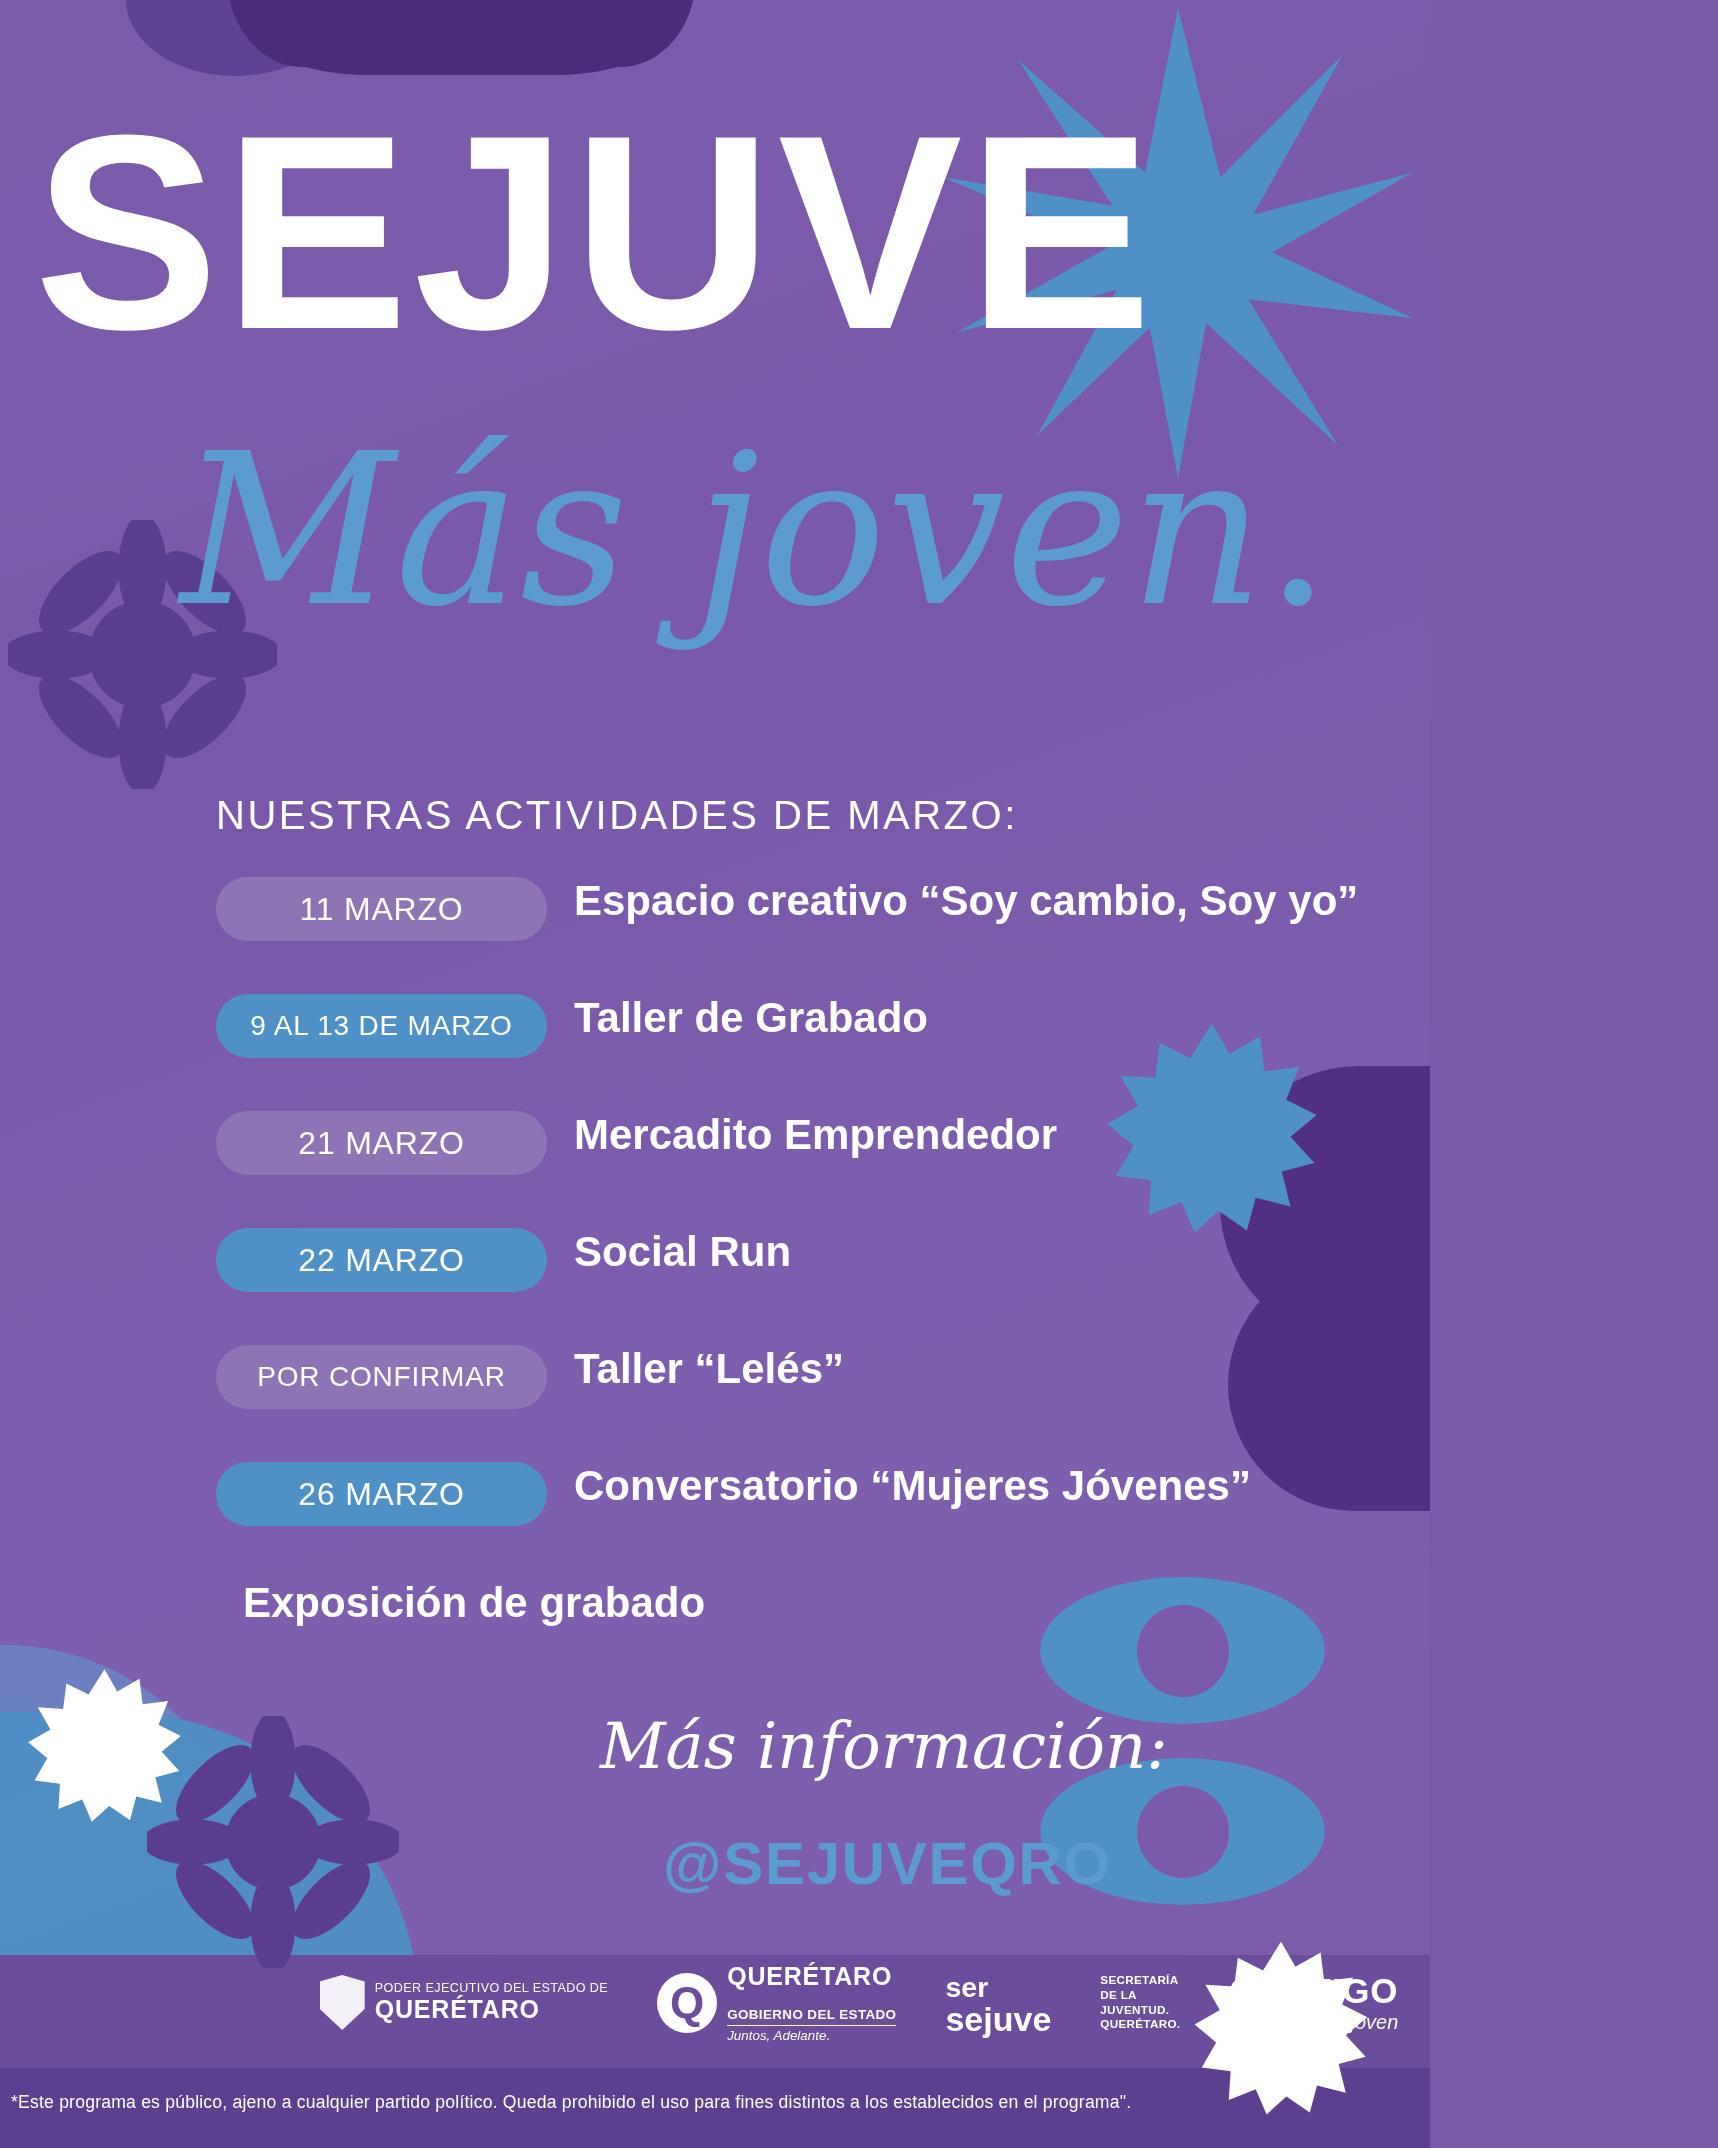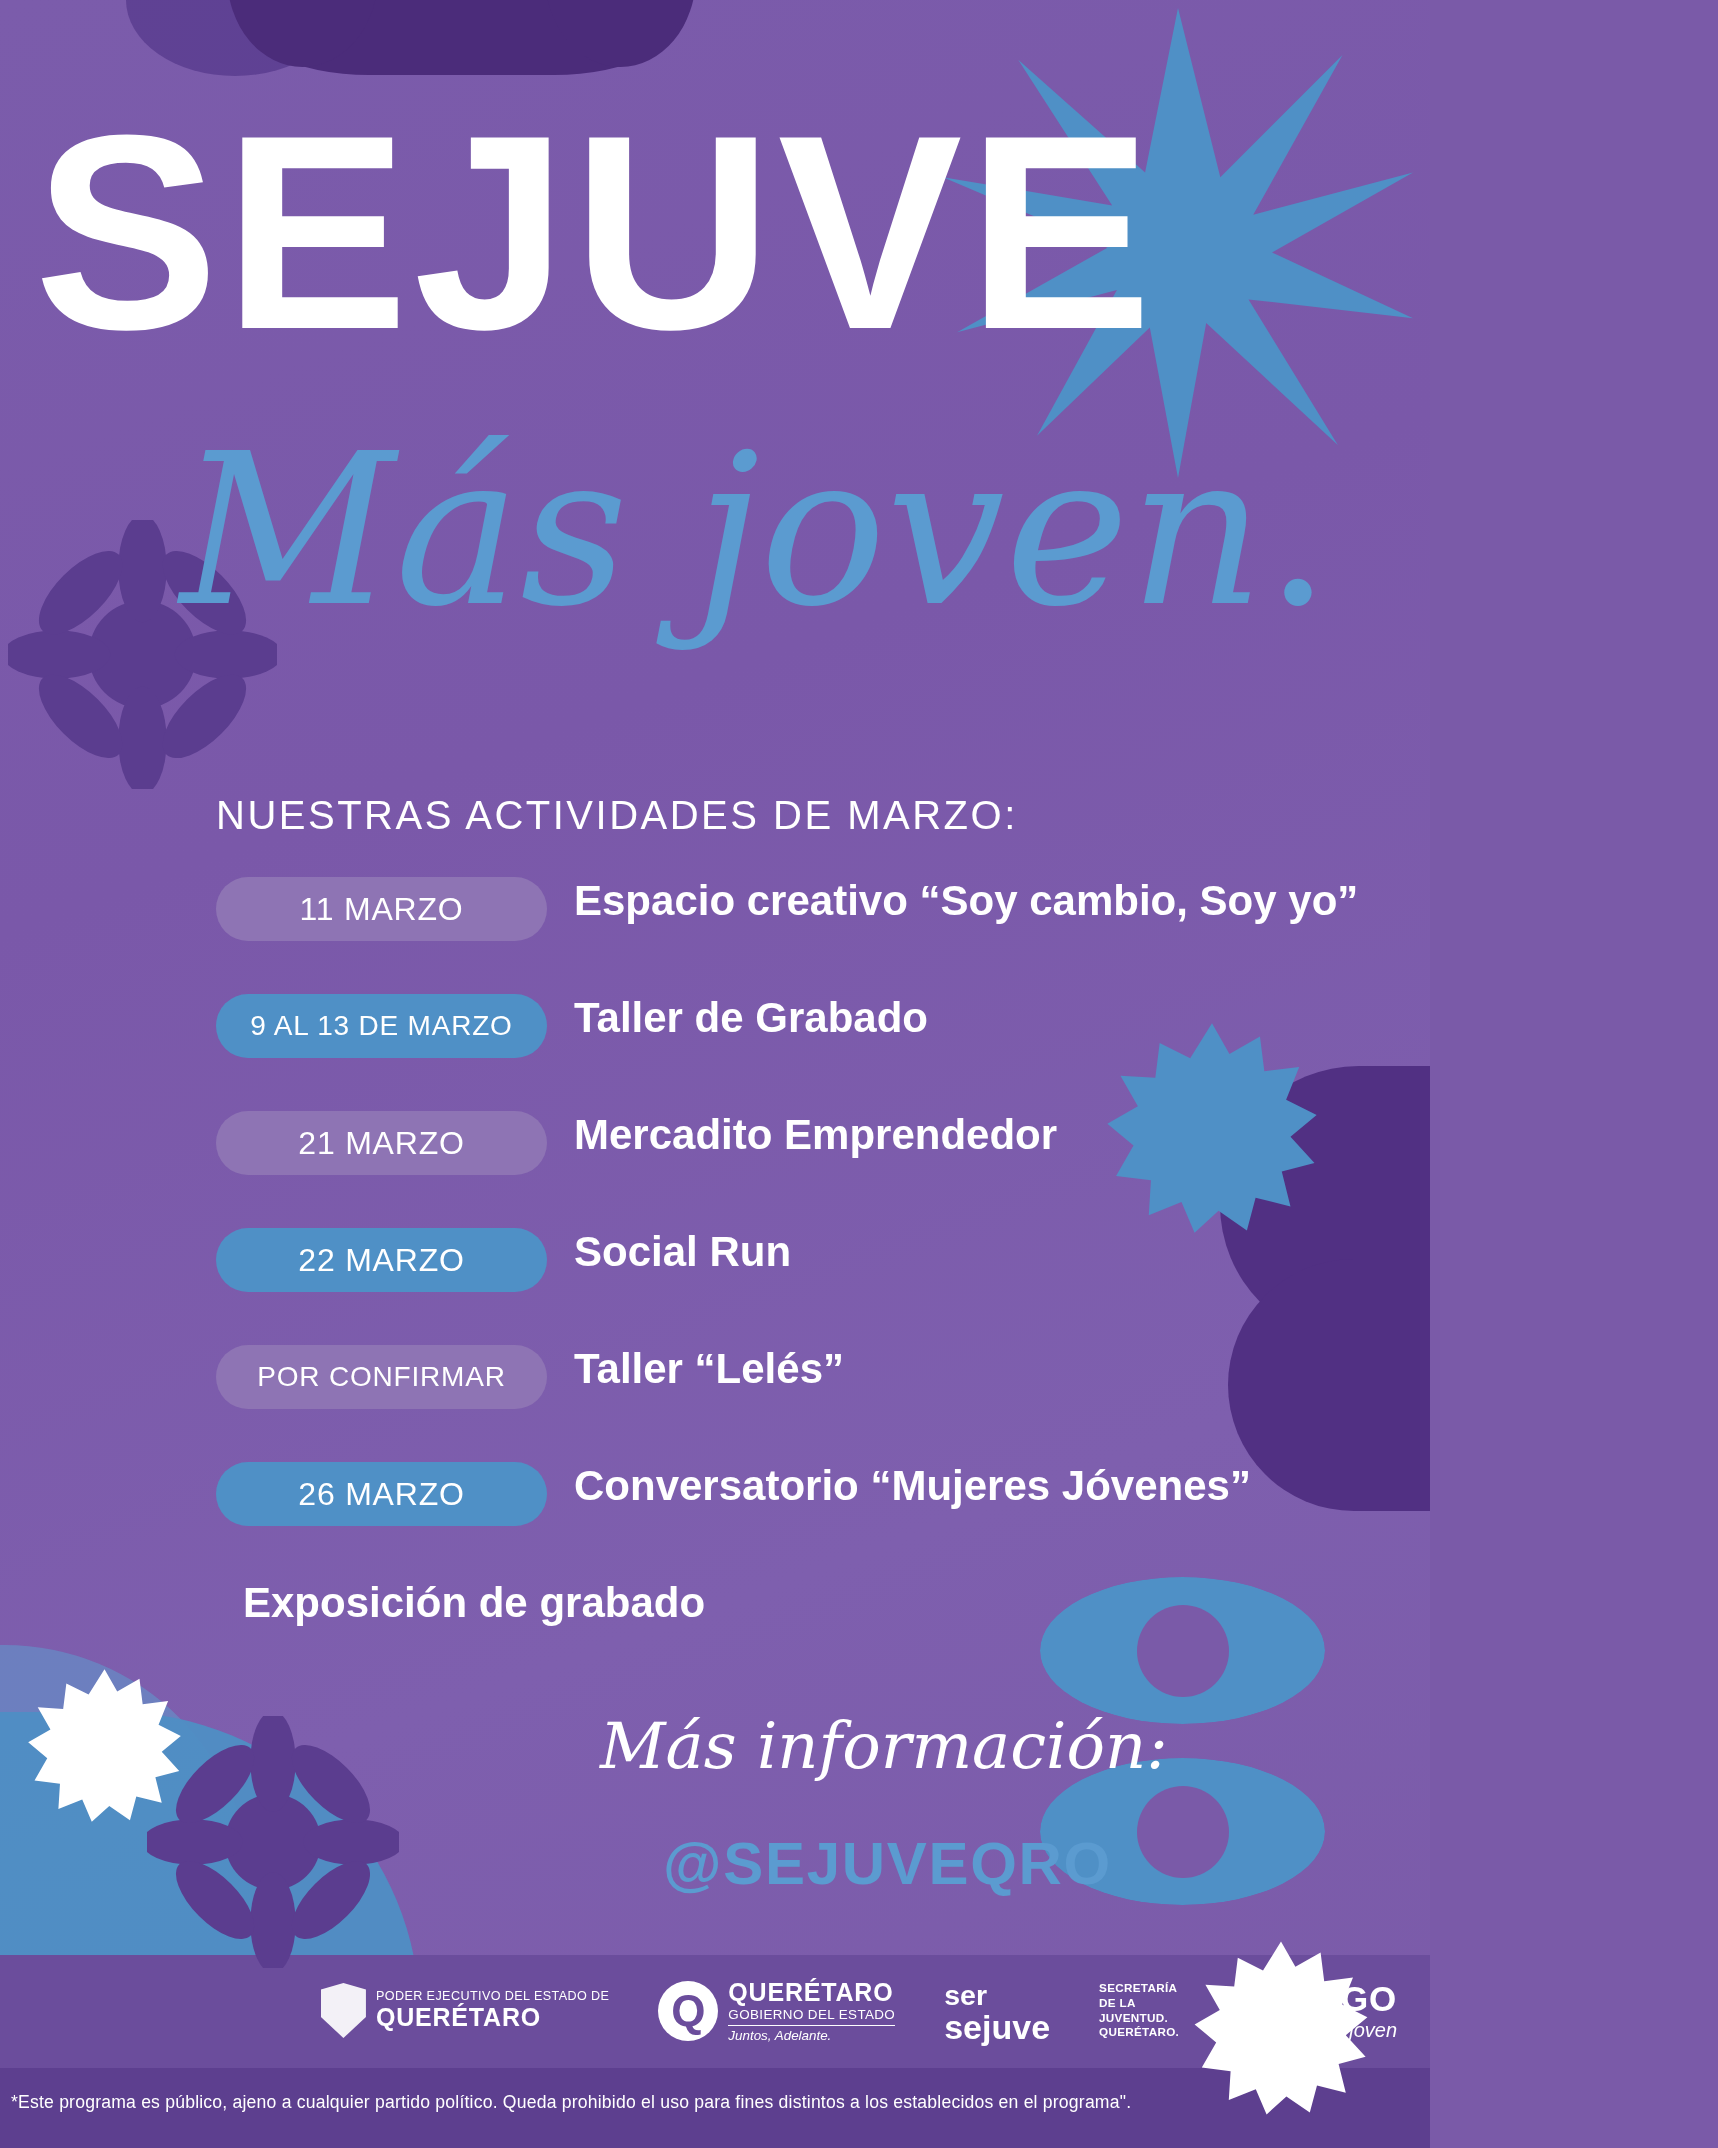--- a/index.html
+++ b/index.html
@@ -219,21 +219,21 @@
   }
   .qro-text .small { font-size: 12.6px; letter-spacing: 0.4px; }
   .qro-text .big { font-size: 25px; font-weight: 700; letter-spacing: 0.8px; }
   .q-mark {
     width: 60px; height: 60px; border-radius: 50%;
     background: #ffffff; color: #6b4d9c;
     display: flex; align-items: center; justify-content: center;
     font-size: 44px; font-weight: 700; font-family: "Liberation Sans", sans-serif;
   }
   .qblock .l1 { font-size: 25px; font-weight: 700; letter-spacing: 0.8px; }
-  .qblock .l2 { font-size: 13.4px; font-weight: 400; letter-spacing: 0.4px; }
+  .qblock .l2 { font-size: 13.4px; font-weight: 700; letter-spacing: 0.4px; margin-top: 16px; }
   .qblock .l3 { font-size: 13.4px; font-style: italic; border-top: 0.8px solid #fff; padding-top: 2.5px; margin-top: 2.5px; }
   .serjuve .a { font-size: 28.5px; font-weight: 700; }
   .serjuve .b { font-size: 34px; font-weight: 700; line-height: .9; }
   .sec-text { font-size: 11.7px; font-weight: 700; line-height: 1.25; letter-spacing: 0.3px; }
   .contigo .c1 { font-size: 35px; font-weight: 700; letter-spacing: 0.8px; }
   .contigo .c2 { font-size: 20px; font-style: italic; text-align: right; }
 
   .legal {
     position: absolute;
     bottom: 35px; left: 11px; width: 1718px;

